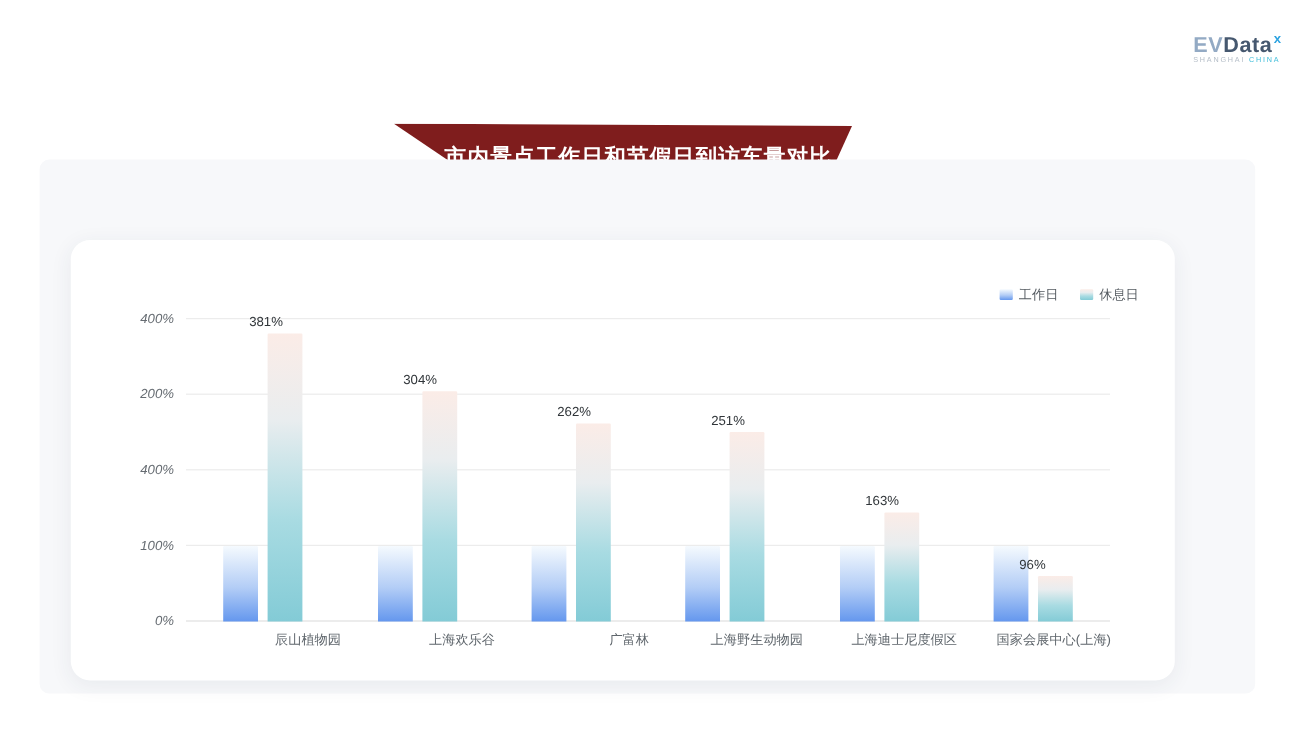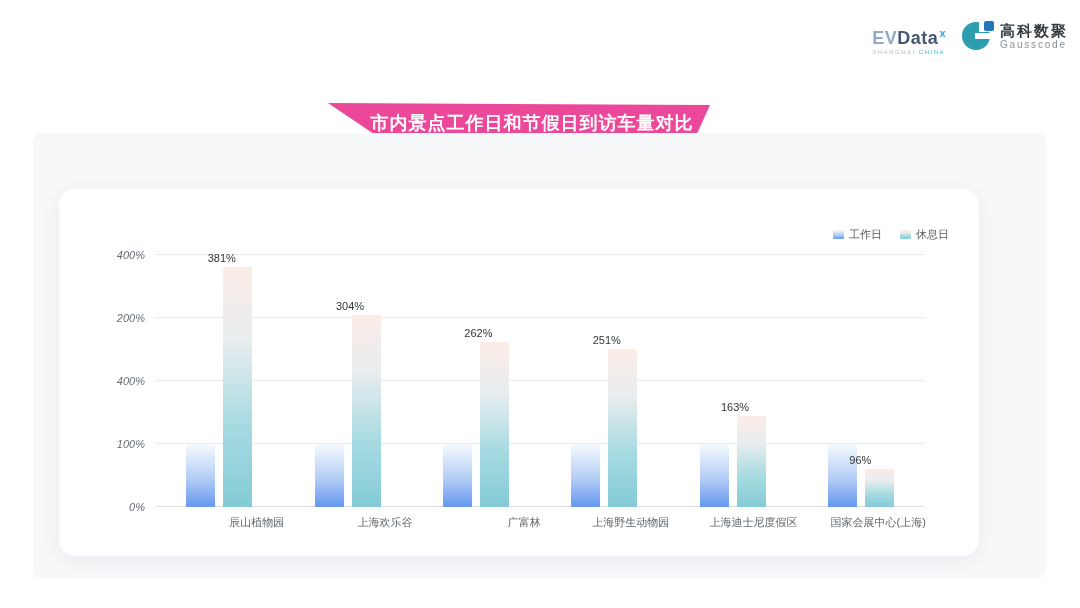--- a/index.html
+++ b/index.html
@@ -22,29 +22,29 @@
   .gmark .disc { position:absolute; left:0; top:2px; width:28px; height:28px; border-radius:50%; background:#2d9db0; }
   .gmark .slot { position:absolute; left:13px; top:13px; width:16px; height:6px; background:#ffffff; }
   .gmark .gapcut { position:absolute; left:17px; top:-1px; width:12px; height:13px; background:#ffffff; }
   .gmark .dot { position:absolute; right:0; top:1px; width:10px; height:10px; border-radius:2px; background:#2277b8; }
   .gauss .txt { display:flex; flex-direction:column; }
   .gauss .cnname { font-size:15px; font-weight:bold; color:#333a40; letter-spacing:2px; line-height:17px; }
   .gauss .enname { font-size:10px; color:#8b9196; letter-spacing:1.8px; line-height:12px; }
 
   
   .banner { position:absolute; left:328px; top:103px; width:382px; height:40px;
-    background:#ec4899;
+    background:#7f1d1d;
     clip-path:polygon(0 0, 100% 5%, 95.5% 100%, 15.5% 100%);
-    display:flex; align-items:center; justify-content:center; }
+    display:flex; align-items:flex-end; justify-content:center; }
   .banner span { color:#ffffff; font-size:18px; font-weight:bold; letter-spacing:1px; padding-left:26px; }
 
   
   .panel { position:absolute; left:33px; top:133px; width:1013px; height:445px;
     background:#f7f8fa; border-radius:8px; }
-  .card { position:absolute; left:59px; top:189px; width:920px; height:367px;
+  .card { position:absolute; left:59px; top:200px; width:920px; height:367px;
     background:#ffffff; border-radius:16px; box-shadow:0 4px 18px rgba(40,60,90,0.07); }
 
   
   .legend { position:absolute; top:38px; right:30px; display:flex; gap:18px; }
   .legend-item { display:flex; align-items:center; gap:5px; cursor:pointer; }
   .legend-swatch { width:11px; height:9px; border-radius:1px; }
   .legend-label { font-size:11px; color:#555b61; }
 
   .plot { position:absolute; left:96px; top:66px; width:770px; height:252px; }
   .gridline { position:absolute; left:0; width:100%; height:1px; background:#ececec; }
@@ -61,32 +61,20 @@
 <div class="stage">
 
   <div class="logos">
     <div class="evdata">
       <div class="word">
         <span class="ev">EV</span><span class="dt">Data</span><span class="sup">x</span>
       </div>
       <div class="sub">
         <span class="sh">SHANGHAI</span>
         <span class="cn">CHINA</span>
-      </div>
-    </div>
-    <div class="gauss">
-      <div class="gmark">
-        <div class="disc"></div>
-          <div class="gapcut"></div>
-          <div class="slot"></div>
-          <div class="dot"></div>
-      </div>
-      <div class="txt">
-        <span class="cnname">高科数聚</span>
-        <span class="enname">Gausscode</span>
       </div>
     </div>
   </div>
 
   <div class="banner">
     <span>市内景点工作日和节假日到访车量对比</span>
   </div>
 
   <div class="panel"></div>
 

